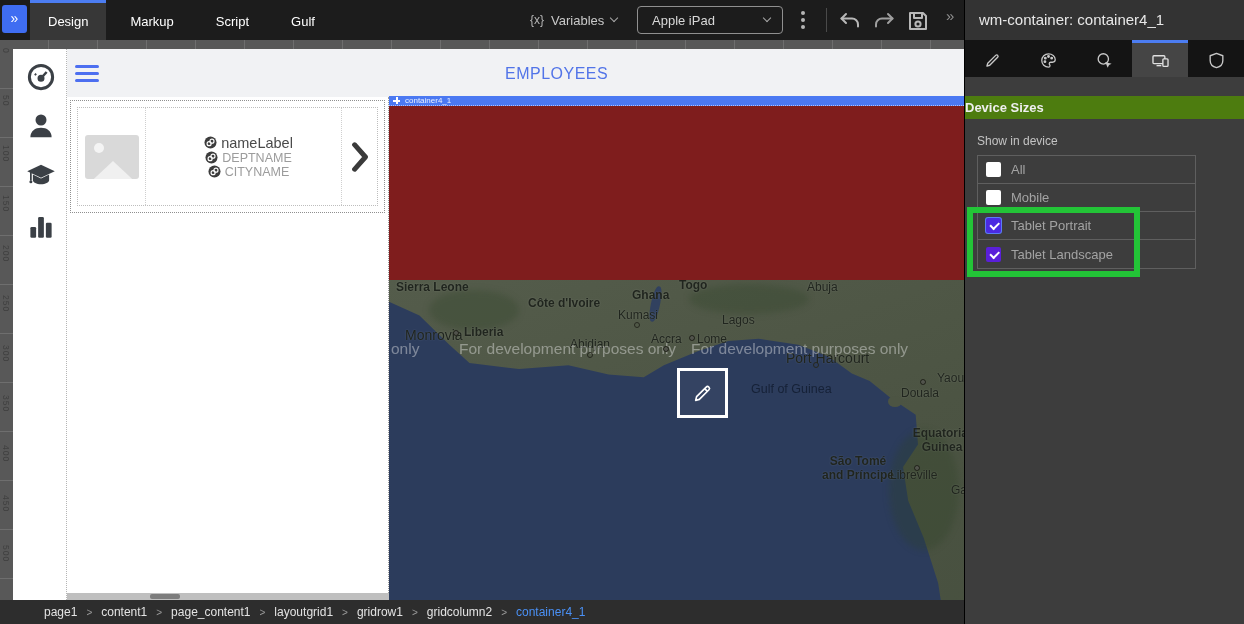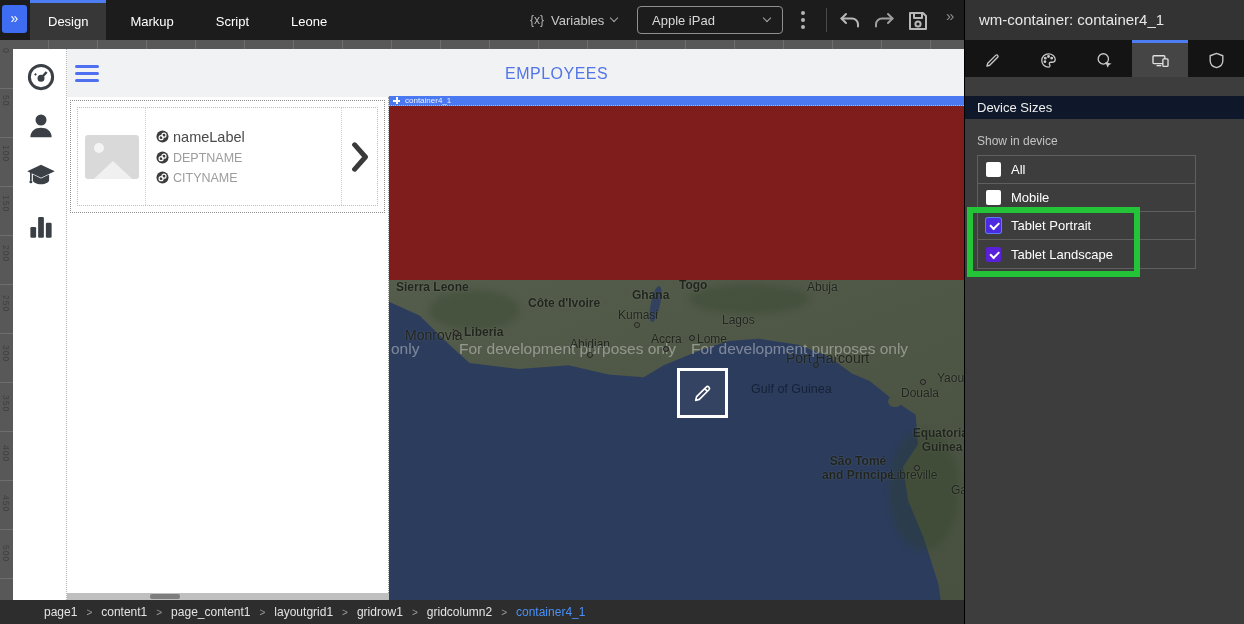--- a/index.html
+++ b/index.html
@@ -49,21 +49,21 @@
   #left-col { position:absolute; left:67px; top:57px; width:322px; height:496px; background:#fff;
     border-right:1px dotted #9a9a9a; }
   #list-widget { position:absolute; left:3px; top:3px; width:315px; height:113px; border:1px dotted #8f8f8f; padding:6px; }
   #emp-card { width:100%; height:100%; border:1px dotted #bdbdbd; display:flex; align-items:center; cursor:pointer; }
   #emp-media { width:68px; height:100%; display:flex; align-items:center; justify-content:center;
     border-right:1px dotted #cfcfcf; }
   #emp-thumb { width:54px; height:44px; background:#d9d9d9; border-radius:3px; position:relative; overflow:hidden; }
   #emp-thumb .sun { position:absolute; left:9px; top:8px; width:10px; height:10px; border-radius:50%; background:#f4f4f4; }
   #emp-thumb .mtn { position:absolute; left:-4px; bottom:-12px; width:0; height:0;
     border-left:32px solid transparent; border-right:32px solid transparent; border-bottom:30px solid #f0f0f0; }
-  #emp-labels { flex:1; padding-left:10px; display:flex; flex-direction:column; gap:6px; }
+  #emp-labels { flex:1; padding-left:10px; display:flex; flex-direction:column; gap:0;align-items:center; }
   .bind-row { display:flex; align-items:center; gap:4px; cursor:pointer; }
   .bind-ic { width:13px; height:13px; flex:0 0 13px; }
   .lbl-name { font-size:14.5px; color:#4a4a4a; }
   .lbl-sub { font-size:12.5px; color:#9c9c9c; }
   #emp-chevron { width:36px; height:100%; border-left:1px dotted #cfcfcf; display:flex; align-items:center; justify-content:center; }
   #emp-chevron svg { width:20px; height:30px; }
 
   #right-col { position:absolute; left:389px; top:56px; width:575px; height:497px; }
   #container-bar { position:absolute; left:0; top:0; width:575px; height:10px; background:#4b79f2;
     border-bottom:1px dotted #aac2ff; display:flex; align-items:center; overflow:hidden; cursor:pointer; }
@@ -114,44 +114,44 @@
 
   
   #panel { position:absolute; left:964px; top:0; width:280px; height:624px; background:#3d3d3d; border-left:1px solid #000; z-index:40; }
   #panel-title { height:40px; line-height:40px; background:#333333; color:#e8e8e8; font-size:15px; padding-left:14px;
     white-space:nowrap; overflow:hidden; }
   #panel-tabs { height:37px; background:#141414; display:flex; }
   .ptab { width:56px; height:37px; display:flex; align-items:center; justify-content:center;
     border-top:3px solid transparent; cursor:pointer; }
   .ptab.active { background:#454545; border-top-color:#4c7df2; }
   .ptab svg { width:19px; height:19px; }
-  #section-hdr { position:absolute; left:0; top:96px; width:279px; height:23px; background:#0f172a;
-    color:#efefef; font-size:13px; font-weight:normal; line-height:23px; padding-left:12px; }
+  #section-hdr { position:absolute; left:0; top:96px; width:279px; height:23px; background:#4d7c0f;
+    color:#efefef; font-size:13px; font-weight:bold; line-height:23px; }
   #show-label { position:absolute; left:12px; top:134px; color:#c4c4c4; font-size:12px; }
   #device-list { position:absolute; left:12px; top:155px; width:219px; border:1px solid #5f5f5f; }
   .dev-row { height:28px; display:flex; align-items:center; border-bottom:1px solid #5f5f5f; cursor:pointer; }
   .dev-row:last-child { border-bottom:none; }
   .cb { width:15px; height:15px; margin-left:8px; background:#fff; border-radius:2px; position:relative; flex:0 0 15px; }
   .cb.on { background:#4b2ae2; box-shadow:0 0 0 1px #5a7cf5; }
   .dev-row:last-child .cb.on { background:#5a1fd9; box-shadow:none; }
   .cb.on::after { content:""; position:absolute; left:3.5px; top:4px; width:7px; height:3.5px;
     border-left:2px solid #fff; border-bottom:2px solid #fff; transform:rotate(-45deg); }
-  .dev-label { margin-left:10px; color:#ffffff; font-size:13px; }
+  .dev-label { margin-left:10px; color:#a3a3a3; font-size:13px; }
   #green-box { position:absolute; left:2px; top:207px; width:173px; height:70px; border:6px solid #23c437; z-index:5; pointer-events:none; }
 </style>
 </head>
 <body>
 
 <div id="toolbar">
   <div id="collapse-btn">»</div>
   <div id="main-tabs">
     <div class="main-tab active">Design</div>
     <div class="main-tab">Markup</div>
     <div class="main-tab">Script</div>
-    <div class="main-tab">Leone</div>
+    <div class="main-tab">Gulf</div>
   </div>
   <div id="vars-group">
     <span class="xicon">{x}</span>
     <span>Variables</span>
     <span class="caret"></span>
   </div>
   <div id="device-select">
     <span>Apple iPad</span>
     <span class="caret"></span>
   </div>

